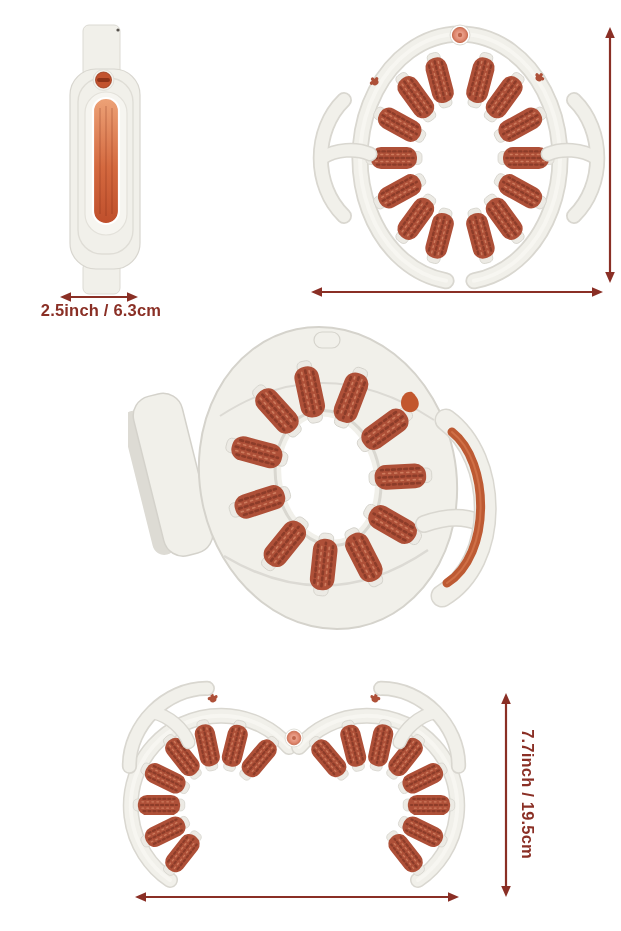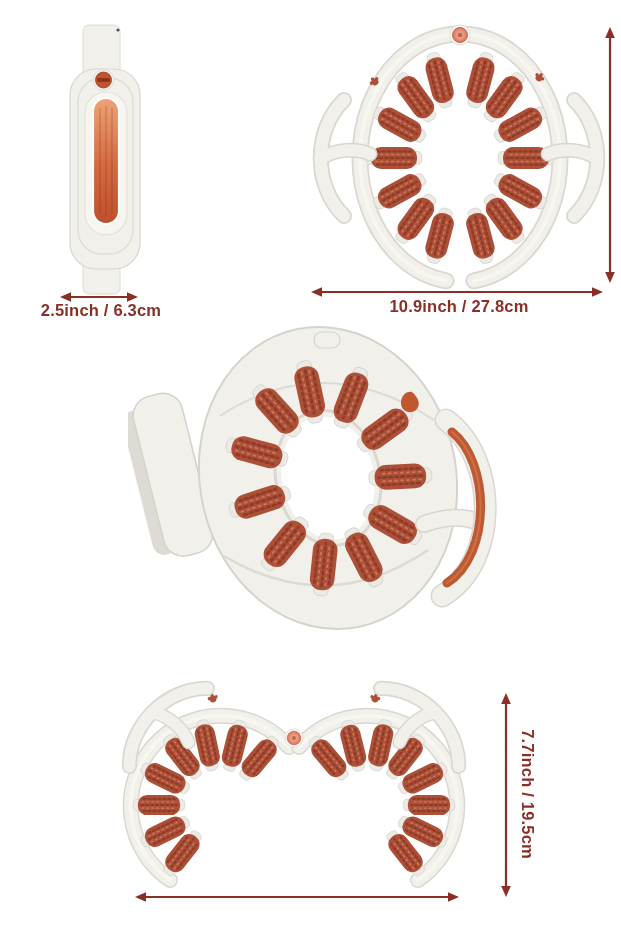--- a/index.html
+++ b/index.html
@@ -119,21 +119,20 @@
         <use href="#handle"></use>
       </g>
     <use href="#hingepin" transform="translate(157,19)"></use>
   </svg>
 
   <svg class="dim-arrow" style="left:310px;top:285px" width="294" height="14" viewBox="0 0 294 14">
     <line x1="10" y1="7" x2="284" y2="7" class="ann" stroke-width="2.2"></line>
     <polygon points="1,7 12,2.2 12,11.8" class="ann-f"></polygon>
     <polygon points="293,7 282,2.2 282,11.8" class="ann-f"></polygon>
   </svg>
-  <div class="dim-label" style="left:346px;top:297px;width:226px">10.9inch / 27.8cm</div>
   <svg class="dim-arrow" style="left:603px;top:26px" width="14" height="258" viewBox="0 0 14 258">
     <line x1="7" y1="10" x2="7" y2="248" class="ann" stroke-width="2.2"></line>
     <polygon points="7,1 2.2,12 11.8,12" class="ann-f"></polygon>
     <polygon points="7,257 2.2,246 11.8,246" class="ann-f"></polygon>
   </svg>
 
   <svg class="fig" style="left:128px;top:320px" width="390" height="330" viewBox="0 0 390 330">
     <g transform="translate(48,154) rotate(-14)">
       <rect x="-40" y="-72" width="24" height="148" rx="12" fill="#dddbd4"></rect>
       <rect x="-28" y="-82" width="50" height="164" rx="20" class="f-body" stroke="#d4d2cb" stroke-width="1.5"></rect>

